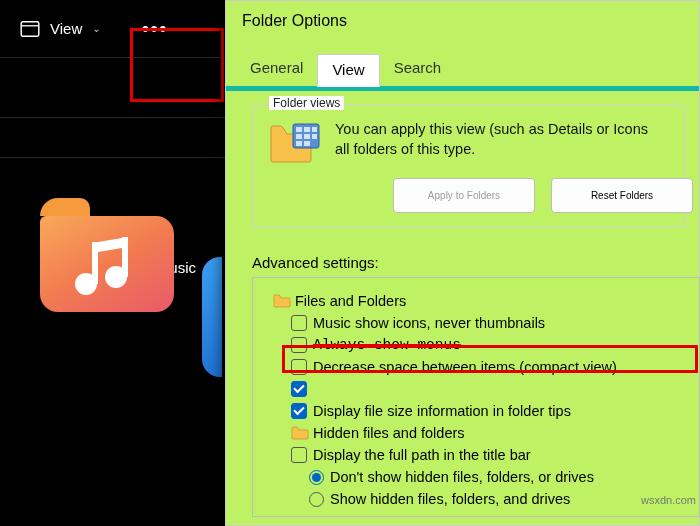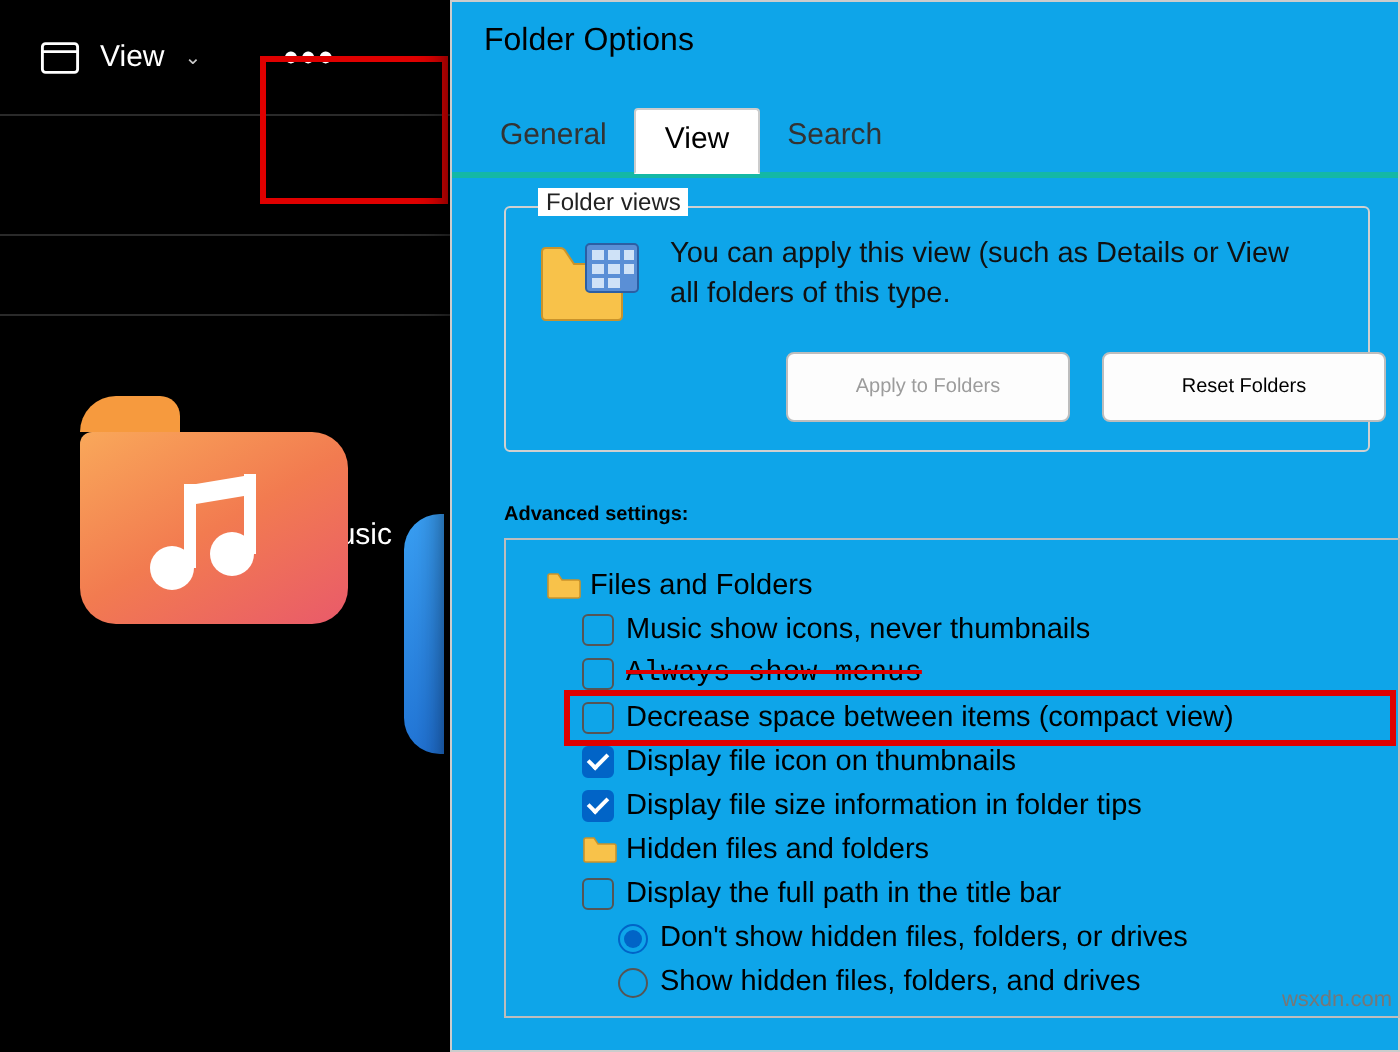--- a/index.html
+++ b/index.html
@@ -21,36 +21,36 @@
   .content { padding: 40px 0 0 32px; display: flex; gap: 30px; }
   .folder-item { display: flex; flex-direction: row; align-items: center; width: 164px; }
   .folder-icon { width: 150px; height: 120px; position: relative; }
   .folder-tab { position: absolute; left: 8px; top: 0; width: 50px; height: 18px; border-radius: 18px 10px 0 0; background: #f69a3e; }
   .folder-front { position: absolute; left: 8px; top: 18px; width: 134px; height: 96px; border-radius: 6px 18px 18px 18px; background: linear-gradient(150deg, #f9a85a 0%, #f27b50 50%, #e95a6a 100%); }
   .note { position: absolute; left: 40px; top: 36px; }
   .folder-label { font-size: 15px; margin-top: 18px; color: #fff; }
   .folder-item2 { width: 20px; height: 120px; background: linear-gradient(135deg, #3aa0f3, #1f6fd1); border-radius: 18px 0 0 18px; position: absolute; left: 202px; top: 257px; overflow: hidden; }
 
   
-  .dialog { position: absolute; left: 225px; top: 0; width: 475px; height: 526px; background: #0ea5e9; color: #000; border: 1px solid #ccc; box-shadow: -2px 0 14px rgba(0,0,0,.6); }
+  .dialog { position: absolute; left: 225px; top: 0; width: 475px; height: 526px; background: #bef264; color: #000; border: 1px solid #ccc; box-shadow: -2px 0 14px rgba(0,0,0,.6); }
   .dlg-title { padding: 11px 16px; font-size: 16px; color: #000; }
-  .tabs { display: flex; border-bottom: 3px solid #14b8a6; padding-left: 10px; margin-top: 12px; }
+  .tabs { display: flex; border-bottom: 5px solid #14b8a6; padding-left: 10px; margin-top: 12px; }
   .tab { padding: 6px 14px 8px; font-size: 15px; color: #333; cursor: pointer; }
   .tab.active { background: #fff; border: 1px solid #ccc; border-bottom: 1px solid #fff; border-radius: 2px 2px 0 0; position: relative; top: 1px; color: #000; }
 
   .fieldset { border: 1px solid #d0d0d0; border-radius: 3px; margin: 14px 14px 0 26px; padding: 14px 10px 14px 10px; position: relative; }
   .fieldset .legend { position: absolute; top: -10px; left: 16px; background: #fff; padding: 0 4px; font-size: 12px; color: #222; }
   .fv-row { display: flex; align-items: flex-start; gap: 14px; }
   .fv-icon { width: 52px; height: 42px; position: relative; flex-shrink: 0; margin-left: 6px; margin-top: 2px; }
   .fv-text { font-size: 14.5px; color: #111; line-height: 1.35; }
   .fv-buttons { display: flex; gap: 16px; margin-top: 14px; padding-left: 130px; }
   .btn { min-width: 142px; height: 35px; border: 1px solid #bdbdbd; background: #fdfdfd; border-radius: 4px; font-size: 10px; display: flex; align-items: center; justify-content: center; }
   .btn.disabled { color: #9c9c9c; }
 
-  .adv-label { font-size: 10px; margin: 26px 0 6px 26px; color: #000; font-weight: bold; }
+  .adv-label { font-size: 15px; margin: 26px 0 6px 26px; color: #000; }
   .tree-wrap { margin: 0 0 0 26px; border: 1px solid #bdbdbd; width: 448px; height: 240px; overflow: hidden; padding: 12px 0 0 2px; }
   .tree { font-size: 14.5px; color: #000; }
   .tree-row { display: flex; align-items: center; height: 22px; white-space: nowrap; }
   .ind { display: inline-block; }
   .i1 { width: 18px; } .i2 { width: 36px; } .i3 { width: 54px; }
   .folder-sm { width: 18px; height: 14px; margin-right: 4px; }
   .chk { width: 16px; height: 16px; border: 1.5px solid #555; border-radius: 3px; margin-right: 6px; display: inline-flex; align-items: center; justify-content: center; flex-shrink: 0; }
   .chk.checked { background: #0164c7; border-color: #0164c7; }
   .chk.checked::after { content: ""; width: 4px; height: 8px; border: solid #fff; border-width: 0 2px 2px 0; transform: rotate(45deg) translate(-1px,-1px); }
   .radio { width: 15px; height: 15px; border: 1.5px solid #555; border-radius: 50%; margin-right: 6px; display: inline-flex; align-items: center; justify-content: center; flex-shrink: 0; }
@@ -126,21 +126,21 @@
               <rect x="43" y="5" width="5" height="5"></rect>
               <rect x="27" y="12" width="6" height="5"></rect>
               <rect x="35" y="12" width="6" height="5"></rect>
               <rect x="43" y="12" width="5" height="5"></rect>
               <rect x="27" y="19" width="6" height="5"></rect>
               <rect x="35" y="19" width="6" height="5"></rect>
             </g>
         </svg>
       </div>
       <div class="fv-text">
-        <div>You can apply this view (such as Details or View</div>
+        <div>You can apply this view (such as Details or Icons</div>
         <div>all folders of this type.</div>
       </div>
     </div>
     <div class="fv-buttons">
       <div class="btn disabled">Apply to Folders</div>
       <div class="btn">Reset Folders</div>
     </div>
   </div>
 
   <div class="adv-label">Advanced settings:</div>
@@ -164,21 +164,20 @@
         <span class="row-txt" style="text-decoration:line-through #e00000 2px;font-family:Liberation Mono, monospace;">Always show menus</span>
       </div>
       <div class="tree-row">
         <span class="ind i2"></span>
           <span class="chk"></span>
         <span class="row-txt">Decrease space between items (compact view)</span>
       </div>
       <div class="tree-row">
         <span class="ind i2"></span>
           <span class="chk checked"></span>
-        <span class="row-txt">Display file icon on thumbnails</span>
       </div>
       <div class="tree-row">
         <span class="ind i2"></span>
           <span class="chk checked"></span>
         <span class="row-txt">Display file size information in folder tips</span>
       </div>
       <div class="tree-row">
         <span class="ind i2"></span>
         <svg class="folder-sm" viewBox="0 0 18 14">
             <path d="M1 3 L1 12 Q1 13 2 13 L16 13 Q17 13 17 12 L17 5 Q17 4 16 4 L8 4 L6 1 L2 1 Q1 1 1 2 Z" fill="#f8c24a" stroke="#c9932b" stroke-width="0.8"></path>

